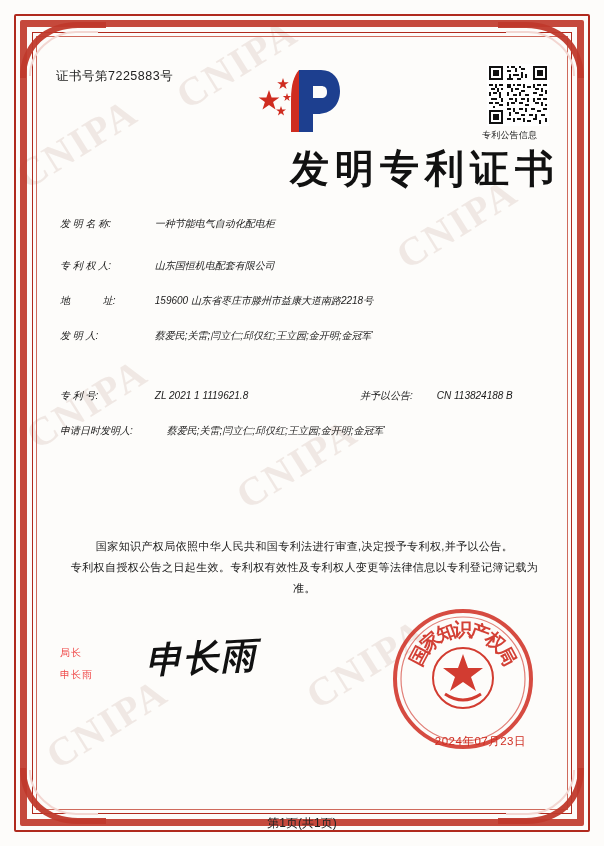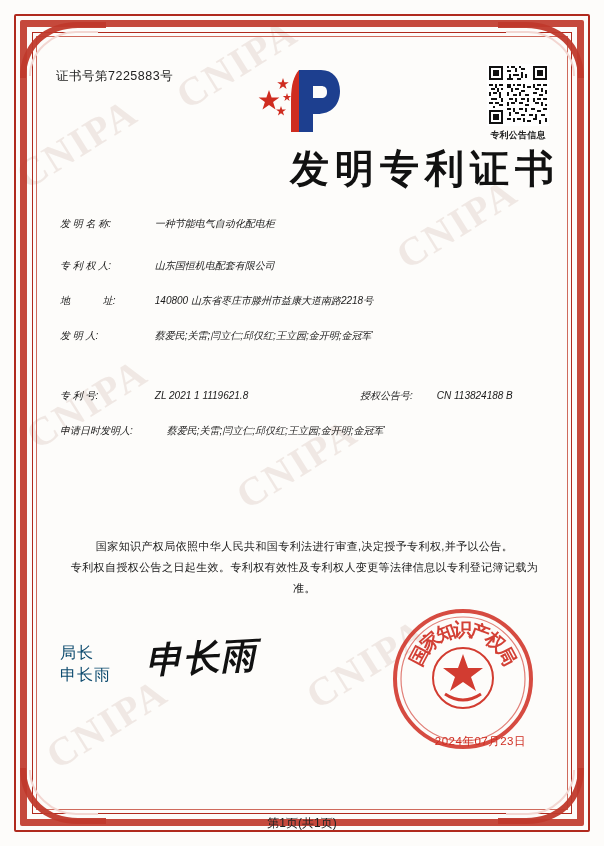--- a/index.html
+++ b/index.html
@@ -112,22 +112,20 @@
     width: 110px;
     height: 76px;
   }
 
   
   .qr-block {
     position: absolute;
     right: 6px;
     top: 20px;
     width: 72px;
-    text-align: center;
-    font-weight: bold;
   }
   .qr-code {
     width: 62px; height: 62px;
     margin: 0 auto;
     background-color: #fff;
   }
   .qr-caption {
     margin-top: 3px;
     font-size: 9px;
     color: #222;
@@ -191,22 +189,22 @@
   }
 
   
   .sign-area {
     position: absolute;
     left: 16px;
     top: 598px;
     width: 300px;
   }
   .sign-label {
-    font-size: 16px;
-    color: #0c4a6e;
+    font-size: 10px;
+    color: #ef4444;
     letter-spacing: 1px;
     line-height: 22px;
   }
   .sign-script {
     position: absolute;
     left: 86px;
     top: -8px;
     font-family: "Liberation Serif", serif;
     font-size: 36px;
     font-style: italic;
@@ -412,33 +410,33 @@
         <span class="fv">一种节能电气自动化配电柜</span>
       </div>
 
       <div class="field-row" style="margin-top:26px">
         <span class="fl">专 利 权 人:</span>
         <span class="fv">山东国恒机电配套有限公司</span>
       </div>
 
       <div class="field-row">
         <span class="fl">地　　　 址:</span>
-        <span class="fv">140800 山东省枣庄市滕州市益康大道南路2218号</span>
+        <span class="fv">159600 山东省枣庄市滕州市益康大道南路2218号</span>
       </div>
 
       <div class="field-row">
         <span class="fl">发 明 人:</span>
         <span class="fv">蔡爱民;关雷;闫立仁;邱仅红;王立园;金开明;金冠军</span>
       </div>
 
       <div class="field-row" style="margin-top:44px">
         <span class="fl">专 利 号:</span>
         <span class="fv">ZL 2021 1 1119621.8</span>
         <span class="col2">
-          <span class="fl">授权公告号:</span>
+          <span class="fl">并予以公告:</span>
           <span class="fv">CN 113824188 B</span>
         </span>
       </div>
 
 
 
       <div class="field-row">
         <span class="fl" style="width:104px">申请日时发明人:</span>
         <span class="fv">蔡爱民;关雷;闫立仁;邱仅红;王立园;金开明;金冠军</span>
       </div>

